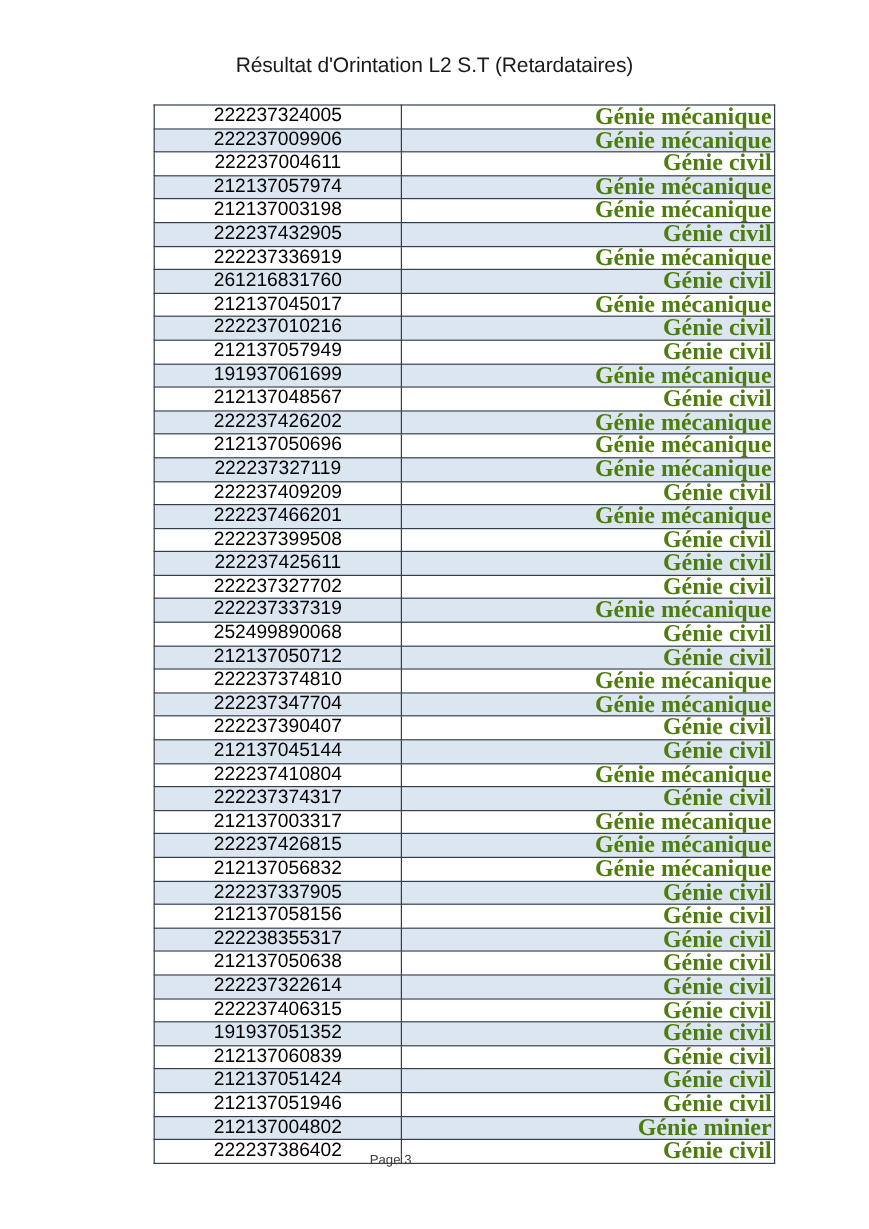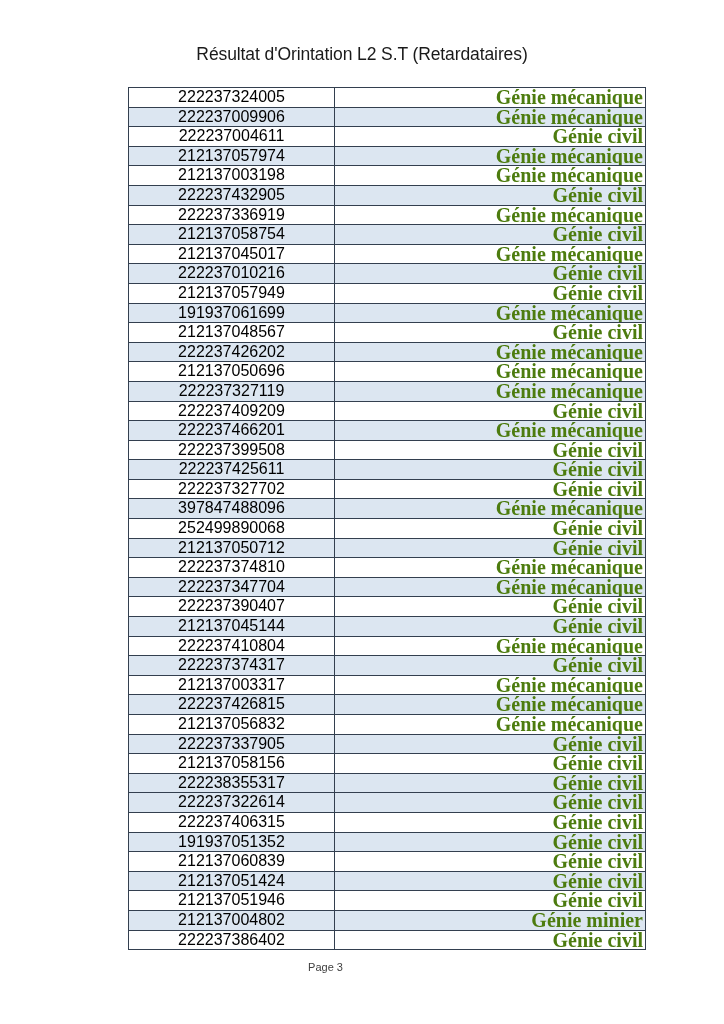--- a/index.html
+++ b/index.html
@@ -122,21 +122,21 @@
         </tr>
         <tr class="shaded">
           <td class="cell-matricule">222237432905</td>
           <td class="cell-filiere">Génie civil</td>
         </tr>
         <tr class="plain">
           <td class="cell-matricule">222237336919</td>
           <td class="cell-filiere">Génie mécanique</td>
         </tr>
         <tr class="shaded">
-          <td class="cell-matricule">212137058754</td>
+          <td class="cell-matricule">261216831760</td>
           <td class="cell-filiere">Génie civil</td>
         </tr>
         <tr class="plain">
           <td class="cell-matricule">212137045017</td>
           <td class="cell-filiere">Génie mécanique</td>
         </tr>
         <tr class="shaded">
           <td class="cell-matricule">222237010216</td>
           <td class="cell-filiere">Génie civil</td>
         </tr>
@@ -178,21 +178,21 @@
         </tr>
         <tr class="shaded">
           <td class="cell-matricule">222237425611</td>
           <td class="cell-filiere">Génie civil</td>
         </tr>
         <tr class="plain">
           <td class="cell-matricule">222237327702</td>
           <td class="cell-filiere">Génie civil</td>
         </tr>
         <tr class="shaded">
-          <td class="cell-matricule">397847488096</td>
+          <td class="cell-matricule">222237337319</td>
           <td class="cell-filiere">Génie mécanique</td>
         </tr>
         <tr class="plain">
           <td class="cell-matricule">252499890068</td>
           <td class="cell-filiere">Génie civil</td>
         </tr>
         <tr class="shaded">
           <td class="cell-matricule">212137050712</td>
           <td class="cell-filiere">Génie civil</td>
         </tr>
@@ -235,20 +235,24 @@
         <tr class="shaded">
           <td class="cell-matricule">222237337905</td>
           <td class="cell-filiere">Génie civil</td>
         </tr>
         <tr class="plain">
           <td class="cell-matricule">212137058156</td>
           <td class="cell-filiere">Génie civil</td>
         </tr>
         <tr class="shaded">
           <td class="cell-matricule">222238355317</td>
+          <td class="cell-filiere">Génie civil</td>
+        </tr>
+        <tr class="plain">
+          <td class="cell-matricule">212137050638</td>
           <td class="cell-filiere">Génie civil</td>
         </tr>
         <tr class="shaded">
           <td class="cell-matricule">222237322614</td>
           <td class="cell-filiere">Génie civil</td>
         </tr>
         <tr class="plain">
           <td class="cell-matricule">222237406315</td>
           <td class="cell-filiere">Génie civil</td>
         </tr>

